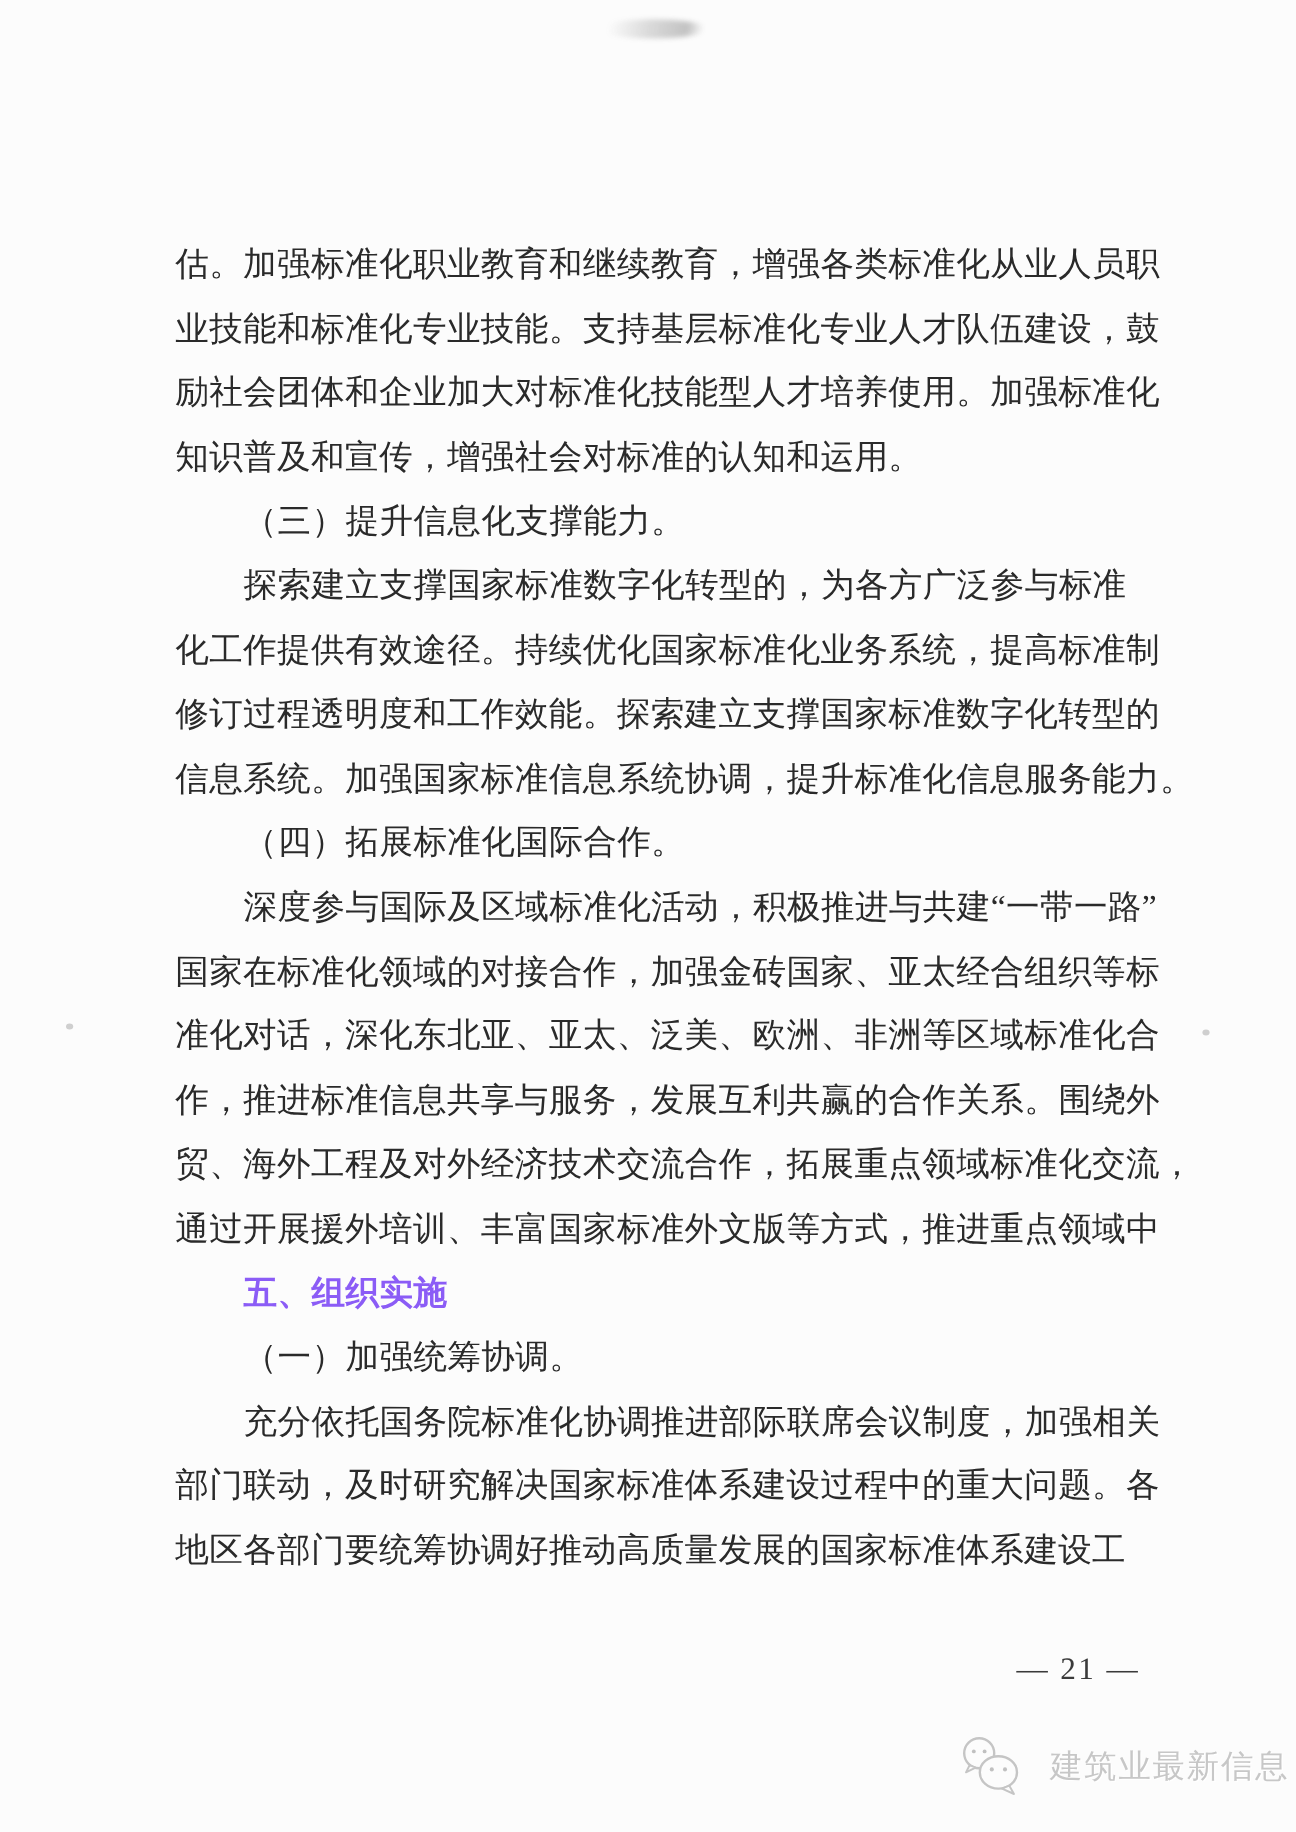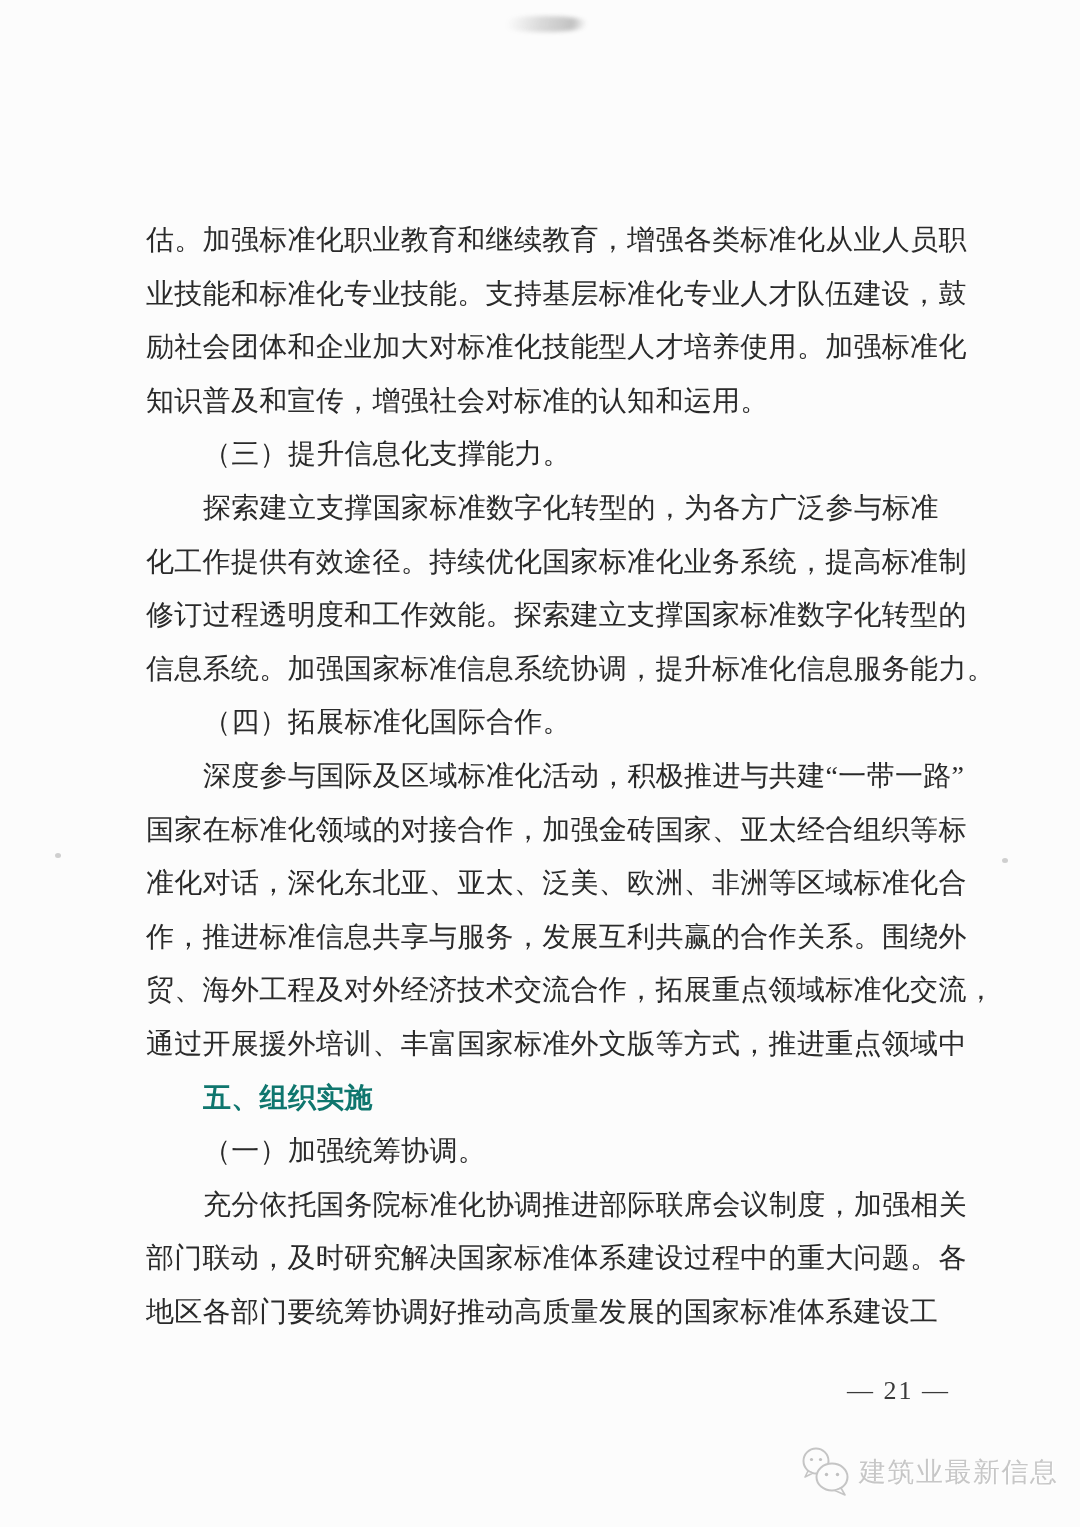--- a/index.html
+++ b/index.html
@@ -11,37 +11,37 @@
     position:relative;
     width:1080px;
     height:1527px;
     background:#fcfcfc;
     overflow:hidden;
   }
   
   .doc-body{
     position:absolute;
     left:146px;
-    top:213px;
+    top:194px;
     width:845px;
     color:#2a2a2a;
     font-size:28px;
     letter-spacing:0.3px;
   }
   .ln{
     height:53.6px;
     line-height:53.6px;
     white-space:nowrap;
   }
   .body-indent{ padding-left:57px; }
   .subheading{ padding-left:57px; }
   .mainheading{
     padding-left:57px;
     font-weight:700;
-    color:#0f766e;
+    color:#8b5cf6;
   }
   
   .page-number{
     position:absolute;
     top:1376px;
     right:130px;
     height:30px;
     line-height:30px;
     font-size:26px;
     color:#3a3a3a;
@@ -50,21 +50,21 @@
   
   .watermark{
     position:absolute;
     left:799px;
     top:1446px;
     display:flex;
     align-items:center;
   }
   .watermark svg{ display:block; }
   .watermark-label{
-    margin-left:6px;
+    margin-left:22px;
     font-size:27px;
     letter-spacing:1.5px;
     color:#c7c7c7;
     text-shadow:1px 1px 0 #ffffff;
     white-space:nowrap;
     font-family:"Liberation Serif","DejaVu Serif",serif;
   }
   
   .smudge{
     position:absolute;

